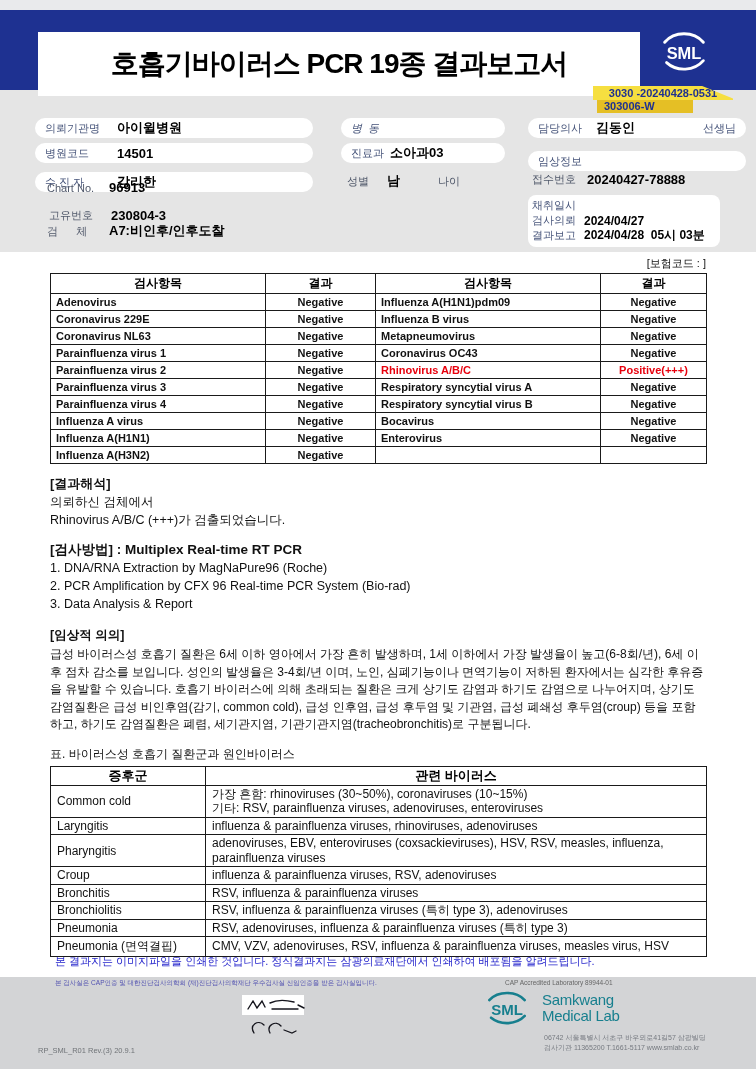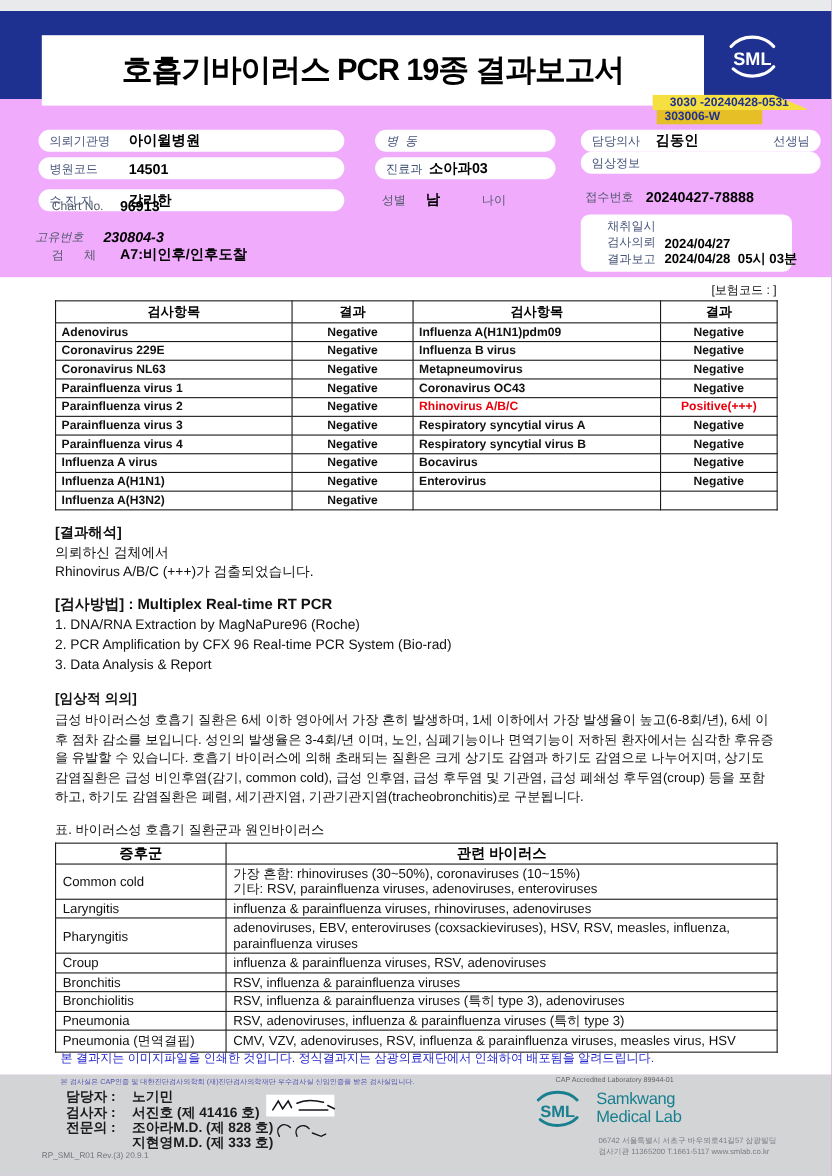--- a/index.html
+++ b/index.html
@@ -1,20 +1,20 @@
 <!DOCTYPE html>
 <html><head>
 <meta charset="utf-8">
 <style>
   * { margin:0; padding:0; box-sizing:border-box; }
   html,body { background:#b9babd; }
   body { font-family:"Liberation Sans", sans-serif; }
   #page {
     position:relative; width:756px; height:1069px; margin:0 auto;
-    background:#f0abfc; overflow:hidden;
+    background:#e5e5e5; overflow:hidden;
   }
   
   .top-strip { position:absolute; top:0; left:0; width:756px; height:10px; background:#e9eaec; }
   .band { position:absolute; top:10px; left:0; width:756px; height:80px; background:#1e3191; }
   .title-box { position:absolute; top:32px; left:38px; width:602px; height:64px; background:#ffffff;
                display:flex; align-items:center; justify-content:center; }
   .title { font-size:28px; font-weight:bold; color:#000; letter-spacing:-1px; white-space:nowrap; }
   .hdr-logo { position:absolute; top:22px; left:655px; width:58px; height:58px; }
   .ribbon1 { position:absolute; top:86px; left:593px; width:140px; height:14px; background:#f6df40;
              color:#1e3191; font-weight:bold; font-size:11px; line-height:14px; text-align:center;
@@ -23,21 +23,21 @@
              color:#1e3191; font-weight:bold; font-size:11px; line-height:13px; padding-left:7px; }
   
   .form-area { position:absolute; top:112px; left:0; width:756px; height:140px; }
   .pill { position:absolute; background:#fff; border-radius:10px; height:20px;
           display:flex; align-items:center; padding:0 10px; font-size:12px; }
   .lbl { color:#46547a; font-size:11px; white-space:pre; flex:none; }
   .val { font-weight:bold; color:#000; font-size:13px; white-space:pre; }
   .plain-row { position:absolute; font-size:11px; color:#444; display:flex; align-items:center; }
   .plain-row .lbl2 { color:#50586a; white-space:pre; flex:none; }
   .dtbox { position:absolute; top:83px; left:528px; width:192px; height:52px; background:#fff;
-           border-radius:8px; padding:3px 24px; }
+           border-radius:8px; padding:3px 4px; }
   .dtrow { display:flex; align-items:center; height:15px; }
   .dtrow .lbl { width:52px; }
   .dtrow .val { font-size:12px; }
   
   .content { position:absolute; top:252px; left:0; width:756px; height:725px; background:#fff;
              padding:0 50px; }
   .ins-code { text-align:right; font-size:11px; color:#111; padding-top:4px; }
   table.results { width:656px; border-collapse:collapse; margin-top:2px; table-layout:fixed; }
   table.results th { border:1px solid #1a1a1a; height:20px; font-size:12px; font-weight:bold; text-align:center; background:#fff; }
   table.results td { border:1px solid #1a1a1a; height:17px; font-size:11px; font-weight:bold; padding:0 5px; color:#111; }
@@ -99,21 +99,21 @@
       <span class="val">14501</span>
     </div>
     <div class="pill" style="top:60px; left:35px; width:278px;">
       <span class="lbl" style="width:72px;">수 진 자</span>
       <span class="val">강리한</span>
     </div>
     <div class="plain-row" style="top:68px; left:47px;">
       <span class="lbl2" style="width:62px;">Chart No.</span>
       <span class="val">96913</span>
     </div>
-    <div class="plain-row" style="top:96px; left:32px;font-style:italic;">
+    <div class="plain-row" style="top:96px; left:49px;">
       <span class="lbl2" style="width:62px;">고유번호</span>
       <span class="val">230804-3</span>
     </div>
     <div class="plain-row" style="top:110px; left:47px;">
       <span class="lbl2" style="width:62px;">검      체</span>
       <span class="val">A7:비인후/인후도찰</span>
     </div>
 
     <div class="pill" style="top:6px; left:341px; width:164px;font-style:italic;">
       <span class="lbl">병  동</span>
@@ -128,21 +128,21 @@
       <span class="val" style="margin-left:18px;">남</span>
       <span class="lbl2" style="margin-left:38px;">나이</span>
       <span class="val" style="margin-left:10px;"></span>
     </div>
 
     <div class="pill" style="top:6px; left:528px; width:218px;">
       <span class="lbl" style="width:58px;">담당의사</span>
       <span class="val">김동인</span>
       <span class="lbl" style="margin-left:auto;">선생님</span>
     </div>
-    <div class="pill" style="top:26px; left:528px; width:218px;">
+    <div class="pill" style="top:39px; left:528px; width:218px;">
       <span class="lbl" style="width:58px;">임상정보</span>
       <span class="val"></span>
     </div>
     <div class="plain-row" style="top:60px; left:532px;">
       <span class="lbl2" style="width:55px;">접수번호</span>
       <span class="val">20240427-78888</span>
     </div>
     <div class="dtbox">
       <div class="dtrow">
         <span class="lbl">채취일시</span>
@@ -320,38 +320,20 @@
     </tbody>
       </table>
 
     <div class="notice">본 결과지는 이미지파일을 인쇄한 것입니다. 정식결과지는 삼광의료재단에서 인쇄하여 배포됨을 알려드립니다.</div>
   </div>
 
   <div class="footer">
     <div class="tiny-left">본 검사실은 CAP인증 및 대한진단검사의학회 (재)진단검사의학재단 우수검사실 신임인증을 받은 검사실입니다.</div>
     <div class="cap-txt">CAP Accredited Laboratory 89944-01</div>
 
-    <div class="staff">
-      <div class="staff-row">
-        <span class="role">담당자 :</span>
-        <span>노기민</span>
-      </div>
-      <div class="staff-row">
-        <span class="role">검사자 :</span>
-        <span>서진호 (제 41416 호)</span>
-      </div>
-      <div class="staff-row">
-        <span class="role">전문의 :</span>
-        <span>조아라M.D. (제 828 호)</span>
-      </div>
-      <div class="staff-row">
-        <span class="role"></span>
-        <span>지현영M.D. (제 333 호)</span>
-      </div>
-    </div>
 
     <svg class="sig" width="80" height="52" viewBox="0 0 80 52">
       <rect x="2" y="0" width="62" height="20" fill="#ffffff"></rect>
       <path d="M8 14 l5 -8 l4 7 l5 -7 l3 6 M30 8 c8 -4 16 -3 24 -1 M32 14 h26 M58 10 l6 3" stroke="#15151d" stroke-width="1.4" fill="none" stroke-linecap="round"></path>
       <path d="M14 38 c-5 -8 4 -14 10 -8 m6 8 c-4 -8 6 -13 11 -7 m3 4 l8 3 l4 -2" stroke="#15151d" stroke-width="1.3" fill="none" stroke-linecap="round"></path>
     </svg>
 
     <div class="lab">
       <div class="lab-top">
         <svg width="58" height="46" viewBox="0 0 60 52">

